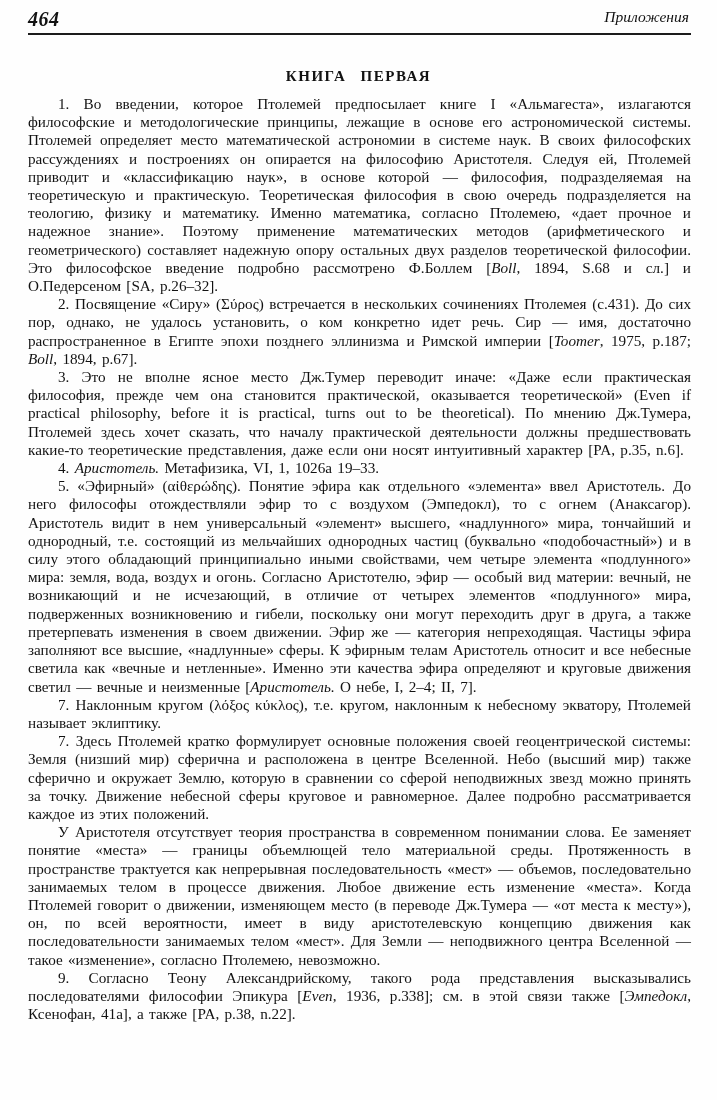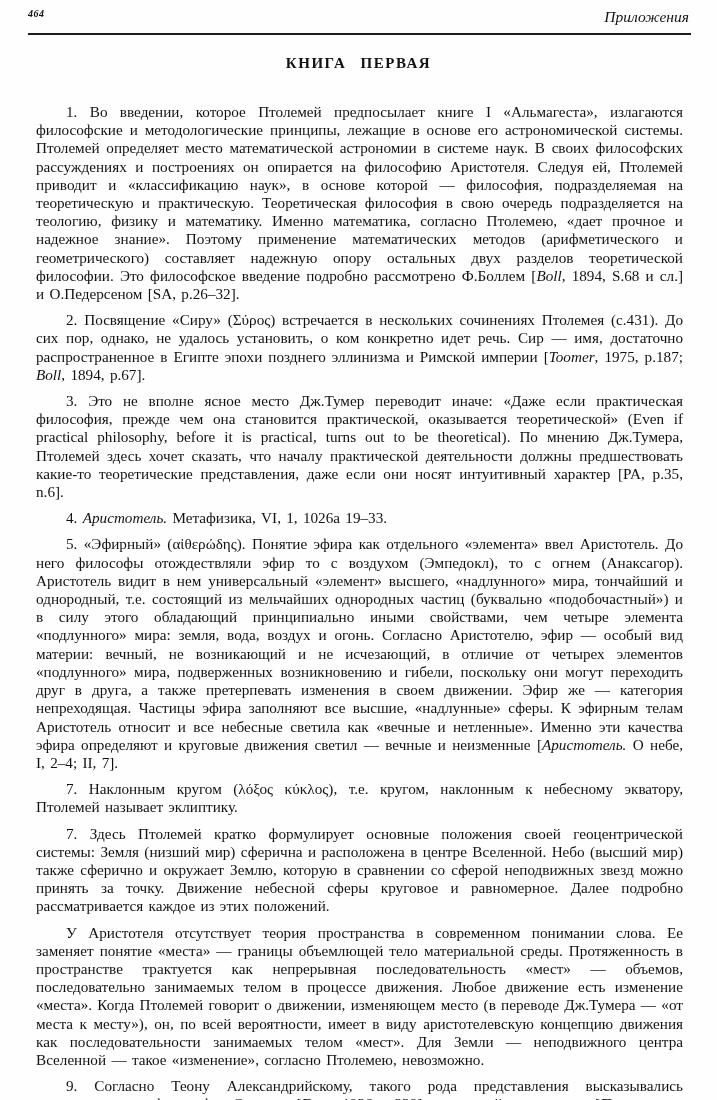--- a/index.html
+++ b/index.html
@@ -16,53 +16,53 @@
     background: #fefefe;
     box-sizing: border-box;
   }
   .running-head {
     position: absolute;
     top: 6px; left: 28px; right: 28px;
     height: 22px;
   }
   .page-number {
     position: absolute; left: 0; top: 2px;
-    font-size: 10px; font-weight: bold; font-style: italic;
+    font-size: 20px; font-weight: bold; font-style: italic;
     letter-spacing: 0.5px;
   }
   .running-title {
     position: absolute; left: 0; right: 0; top: 2px;
     text-align: right;
     font-size: 15.5px; font-style: italic;
   }
   .head-rule {
     position: absolute;
     top: 33px; left: 28px; right: 26px;
     height: 2px;
     background: #1c1c1c;
   }
   .section-title {
     position: absolute;
-    top: 55px; left: 0; right: 0;
+    top: 68px; left: 0; right: 0;
     text-align: center;
     font-size: 15px; font-weight: bold;
     letter-spacing: 1.5px;
     word-spacing: 9px;
   }
   .content {
     position: absolute;
     top: 95px; left: 28px;
     width: 663px;
     text-align: justify;
     font-size: 15.2px;
     line-height: 18.2px;
     word-spacing: 1.5px;
   }
   .content p.para {
-    margin: 8px;
+    margin: 0;
     text-indent: 30px;
   }
   .it { font-style: italic; }
 </style>
 </head>
 <body>
 
 <div class="page">
 
   <div class="running-head">
@@ -76,16 +76,16 @@
 
   <div class="content">
       <p class="para"><span>1. Во введении, которое Птолемей предпосылает книге I «Альмагеста», излагаются философские и методологические принципы, лежащие в основе его астрономической системы. Птолемей определяет место математической астрономии в системе наук. В своих философских рассуждениях и построениях он опирается на философию Аристотеля. Следуя ей, Птолемей приводит и «классификацию наук», в основе которой — философия, подразделяемая на теоретическую и практическую. Теоретическая философия в свою очередь подразделяется на теологию, физику и математику. Именно математика, согласно Птолемею, «дает прочное и надежное знание». Поэтому применение математических методов (арифметического и геометрического) составляет надежную опору остальных двух разделов теоретической философии. Это философское введение подробно рассмотрено Ф.Боллем [</span><span class="it">Boll</span><span>, 1894, S.68 и сл.] и О.Педерсеном [SA, p.26–32].</span></p>
       <p class="para"><span>2. Посвящение «Сиру» (Σύρος) встречается в нескольких сочинениях Птолемея (с.431). До сих пор, однако, не удалось установить, о ком конкретно идет речь. Сир — имя, достаточно распространенное в Египте эпохи позднего эллинизма и Римской империи [</span><span class="it">Toomer</span><span>, 1975, p.187; </span><span class="it">Boll</span><span>, 1894, p.67].</span></p>
       <p class="para"><span>3. Это не вполне ясное место Дж.Тумер переводит иначе: «Даже если практическая философия, прежде чем она становится практической, оказывается теоретической» (Even if practical philosophy, before it is practical, turns out to be theoretical). По мнению Дж.Тумера, Птолемей здесь хочет сказать, что началу практической деятельности должны предшествовать какие-то теоретические представления, даже если они носят интуитивный характер [PA, p.35, n.6].</span></p>
       <p class="para"><span>4. </span><span class="it">Аристотель.</span><span> Метафизика, VI, 1, 1026a 19–33.</span></p>
       <p class="para"><span>5. «Эфирный» (αἰθερώδης). Понятие эфира как отдельного «элемента» ввел Аристотель. До него философы отождествляли эфир то с воздухом (Эмпедокл), то с огнем (Анаксагор). Аристотель видит в нем универсальный «элемент» высшего, «надлунного» мира, тончайший и однородный, т.е. состоящий из мельчайших однородных частиц (буквально «подобочастный») и в силу этого обладающий принципиально иными свойствами, чем четыре элемента «подлунного» мира: земля, вода, воздух и огонь. Согласно Аристотелю, эфир — особый вид материи: вечный, не возникающий и не исчезающий, в отличие от четырех элементов «подлунного» мира, подверженных возникновению и гибели, поскольку они могут переходить друг в друга, а также претерпевать изменения в своем движении. Эфир же — категория непреходящая. Частицы эфира заполняют все высшие, «надлунные» сферы. К эфирным телам Аристотель относит и все небесные светила как «вечные и нетленные». Именно эти качества эфира определяют и круговые движения светил — вечные и неизменные [</span><span class="it">Аристотель.</span><span> О небе, I, 2–4; II, 7].</span></p>
       <p class="para"><span>7. Наклонным кругом (λόξος κύκλος), т.е. кругом, наклонным к небесному экватору, Птолемей называет эклиптику.</span></p>
       <p class="para"><span>7. Здесь Птолемей кратко формулирует основные положения своей геоцентрической системы: Земля (низший мир) сферична и расположена в центре Вселенной. Небо (высший мир) также сферично и окружает Землю, которую в сравнении со сферой неподвижных звезд можно принять за точку. Движение небесной сферы круговое и равномерное. Далее подробно рассматривается каждое из этих положений.</span></p>
       <p class="para"><span>У Аристотеля отсутствует теория пространства в современном понимании слова. Ее заменяет понятие «места» — границы объемлющей тело материальной среды. Протяженность в пространстве трактуется как непрерывная последовательность «мест» — объемов, последовательно занимаемых телом в процессе движения. Любое движение есть изменение «места». Когда Птолемей говорит о движении, изменяющем место (в переводе Дж.Тумера — «от места к месту»), он, по всей вероятности, имеет в виду аристотелевскую концепцию движения как последовательности занимаемых телом «мест». Для Земли — неподвижного центра Вселенной — такое «изменение», согласно Птолемею, невозможно.</span></p>
-      <p class="para"><span>9. Согласно Теону Александрийскому, такого рода представления высказывались последователями философии Эпикура [</span><span class="it">Even</span><span>, 1936, p.338]; см. в этой связи также [</span><span class="it">Посвящение</span><span>, Ксенофан, 41а], а также [PA, p.38, n.22].</span></p>
+      <p class="para"><span>9. Согласно Теону Александрийскому, такого рода представления высказывались последователями философии Эпикура [</span><span class="it">Even</span><span>, 1936, p.338]; см. в этой связи также [</span><span class="it">Эмпедокл</span><span>, Ксенофан, 41а], а также [PA, p.38, n.22].</span></p>
     </div>
 
 </div>
 
 </body></html>

